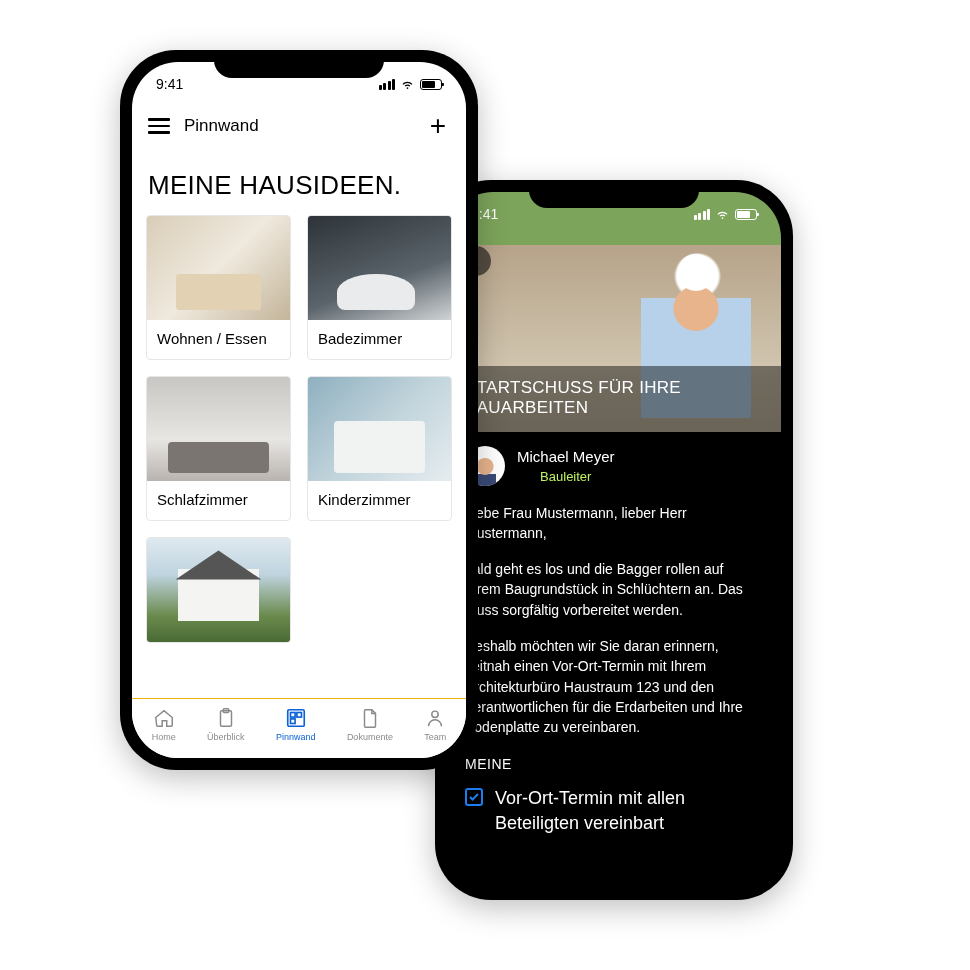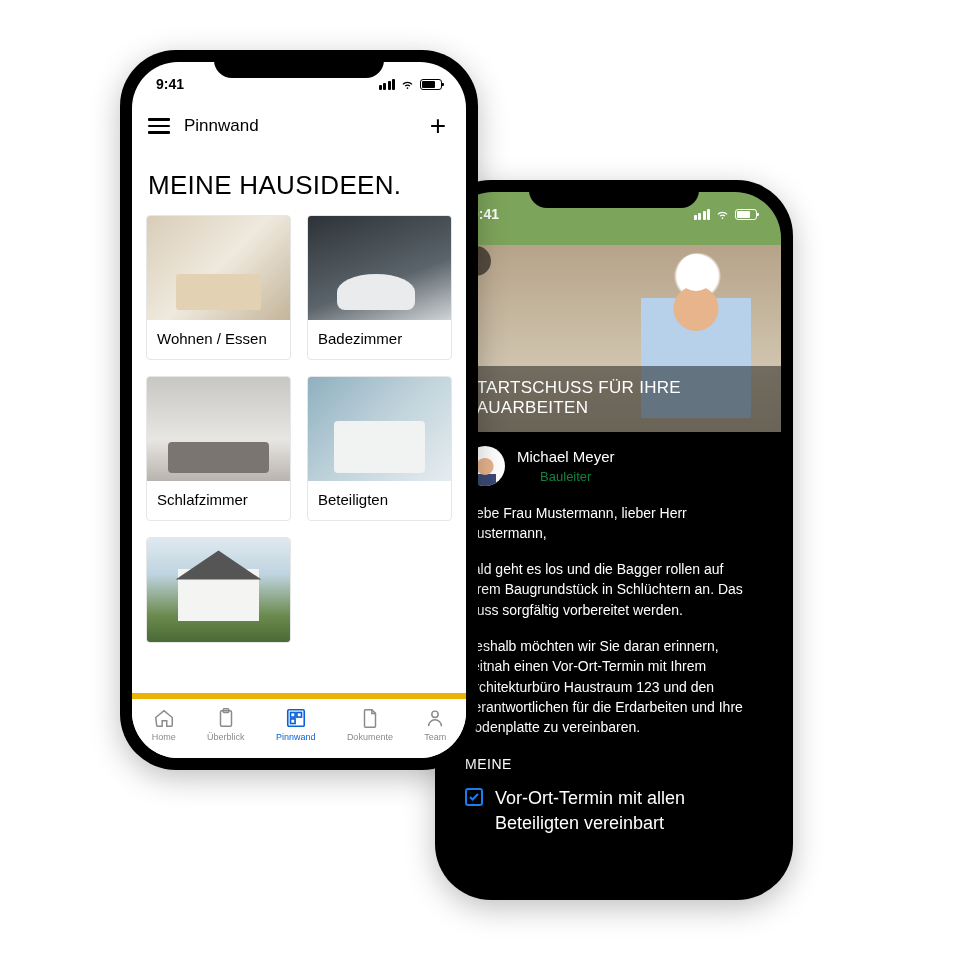--- a/index.html
+++ b/index.html
@@ -33,21 +33,21 @@
     top: 0; left: 50%; transform: translateX(-50%);
     width: 170px; height: 28px;
     background: #000;
     border-radius: 0 0 18px 18px;
     z-index: 10;
   }
   
   .statusbar {
     height: 44px; padding: 0 24px;
     display: flex; justify-content: space-between; align-items: center;
-    font-size: 14px; font-weight: 700;
+    font-size: 14px; font-weight: 400;
     position: relative; z-index: 9;
   }
   .status-icons { display: flex; gap: 5px; align-items: center; }
   .sig { display: flex; gap: 1.5px; align-items: flex-end; }
   .sig span { width: 3px; background: currentColor; border-radius: 1px; }
   .sig span:nth-child(1){height:5px}.sig span:nth-child(2){height:7px}
   .sig span:nth-child(3){height:9px}.sig span:nth-child(4){height:11px}
   .wifi { width: 15px; height: 12px; }
   .batt { width: 22px; height: 11px; border: 1px solid currentColor; border-radius: 3px; padding: 1px; position: relative; }
   .batt::after{content:"";position:absolute;right:-3px;top:3px;width:2px;height:3px;background:currentColor;border-radius:0 1px 1px 0;}
@@ -83,21 +83,21 @@
   .thumb.bad { background: linear-gradient(160deg,#2d3338 0%,#5b646b 60%,#d0d4d6 100%); position:relative;}
   .thumb.bad::after{content:"";position:absolute;bottom:10px;left:20%;width:55%;height:35%;background:#e9ebec;border-radius:50% 50% 8px 8px;}
   .thumb.kinder { background: linear-gradient(135deg,#8fb0c0 0%,#c0d3db 50%,#e6edf0 100%); position:relative;}
   .thumb.kinder::after{content:"";position:absolute;bottom:8px;left:18%;width:64%;height:50%;background:#f1f2f2;border-radius:4px;}
   .thumb.haus { background: linear-gradient(180deg,#dfe9ef 0%,#bfd4e0 35%,#6a8a4d 75%,#4a6a36 100%); position:relative;}
   .thumb.haus::before{content:"";position:absolute;left:22%;top:30%;width:56%;height:50%;background:#f4f4f2;}
   .thumb.haus::after{content:"";position:absolute;left:20%;top:12%;width:60%;height:28%;background:#555;clip-path:polygon(0 100%,50% 0,100% 100%);}
   .caption { padding: 10px 10px 12px; font-size: 15px; }
   .tabbar {
     position: absolute; bottom: 0; left:0; right:0;
-    border-top: 6px solid #eab308; background:#fff;
+    border-top: 1px solid #eab308; background:#fff;
     display: flex; justify-content: space-around;
     padding: 8px 4px 16px;
     text-align: center;
   }
   .tab { display:flex; flex-direction:column; align-items:center; gap:3px; color:#8a8a8a; font-size:9px; }
   .tab.active { color:#0b62d6; }
   .tab svg { width: 22px; height: 22px; }
   
   .hero {
     height: 240px; position: relative;
@@ -140,21 +140,21 @@
   .avatar::after{
     content:""; width:28px; height:28px;
     background: radial-gradient(circle at 50% 30%,#e7b48c 0 8px, transparent 9px),
                 linear-gradient(#3a4a77,#3a4a77);
     background-repeat:no-repeat;
     background-size:100% 100%, 22px 14px;
     background-position:center top, center 16px;
     border-radius:14px 14px 0 0;
   }
   .author-name { font-size: 15px; }
-  .author-role { font-size: 13px; color:#15803d; }
+  .author-role { font-size: 13px; color:#bef264; }
   .para { margin-bottom:16px; font-size:14px; }
   .section-label { font-size:14px; margin: 6px 0 12px; letter-spacing:.5px;}
   .todo { display:flex; gap:12px; align-items:flex-start; }
   .chk {
     width:18px; height:18px; border:2px solid #1a7df0; border-radius:3px;
     display:flex; align-items:center; justify-content:center;
     flex-shrink:0; margin-top:2px;
   }
   .chk svg{width:12px;height:12px;}
   .todo-text { font-size:18px; line-height:1.4; }
@@ -205,21 +205,21 @@
       <div class="card">
         <div class="thumb bad"></div>
         <div class="caption">Badezimmer</div>
       </div>
       <div class="card">
         <div class="thumb schlaf"></div>
         <div class="caption">Schlafzimmer</div>
       </div>
       <div class="card">
         <div class="thumb kinder"></div>
-        <div class="caption">Beteiligten</div>
+        <div class="caption">Kinderzimmer</div>
       </div>
       <div class="card">
         <div class="thumb haus"></div>
       </div>
     </div>
 
     <div class="tabbar">
       <div class="tab">
         <svg viewBox="0 0 24 24" fill="none" stroke="currentColor" stroke-width="1.6">
             <path d="M3 11.5 12 4l9 7.5V20a1 1 0 0 1-1 1h-5v-6H10v6H5a1 1 0 0 1-1-1z"></path>

